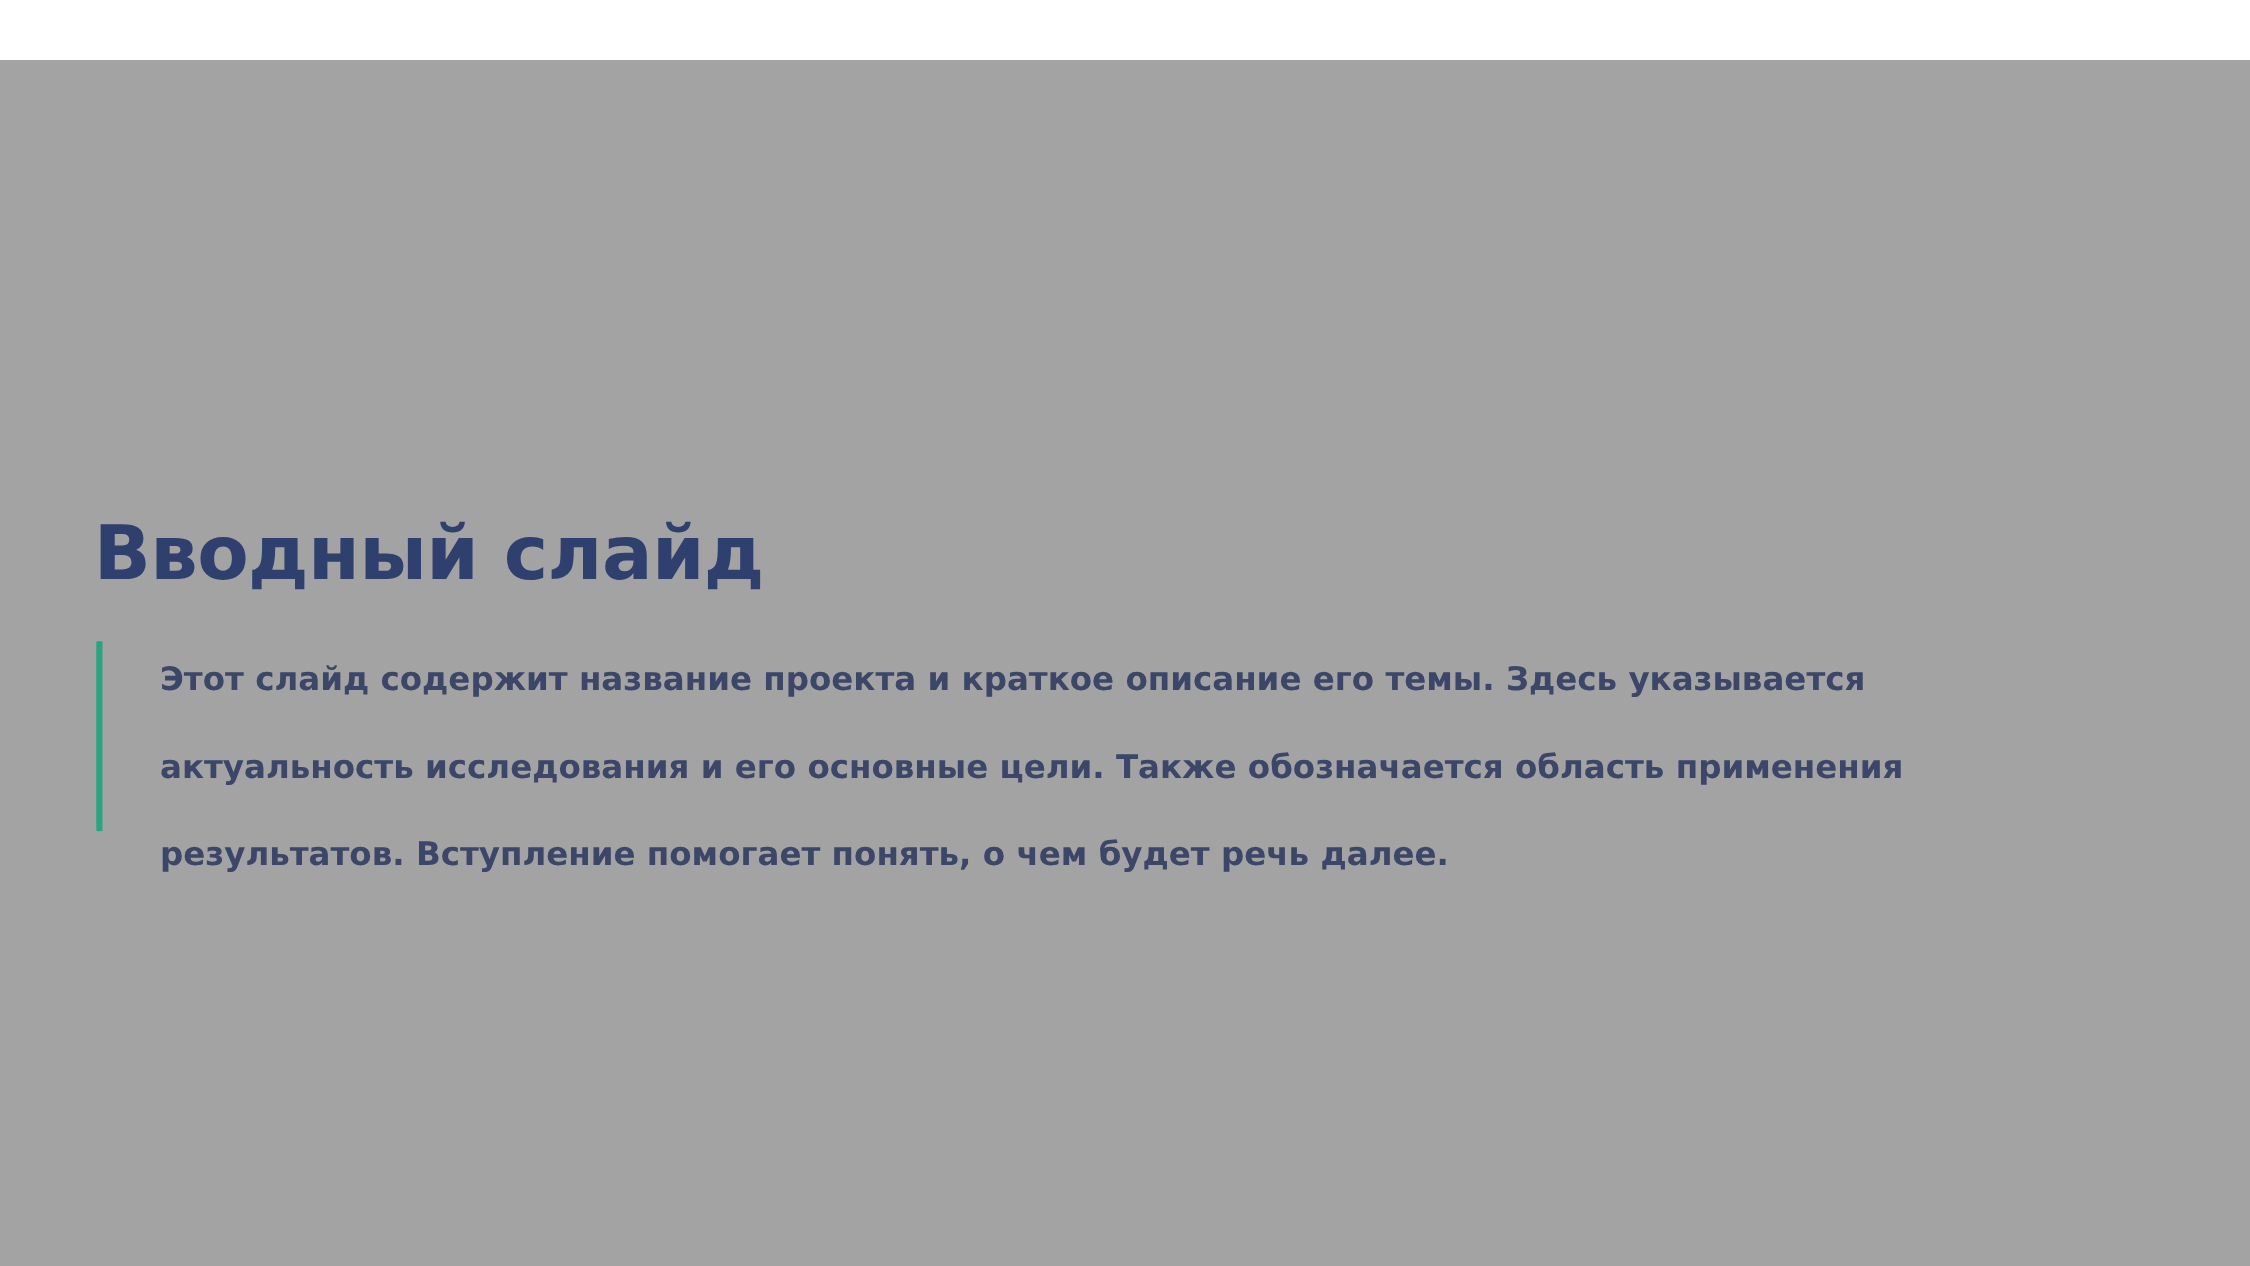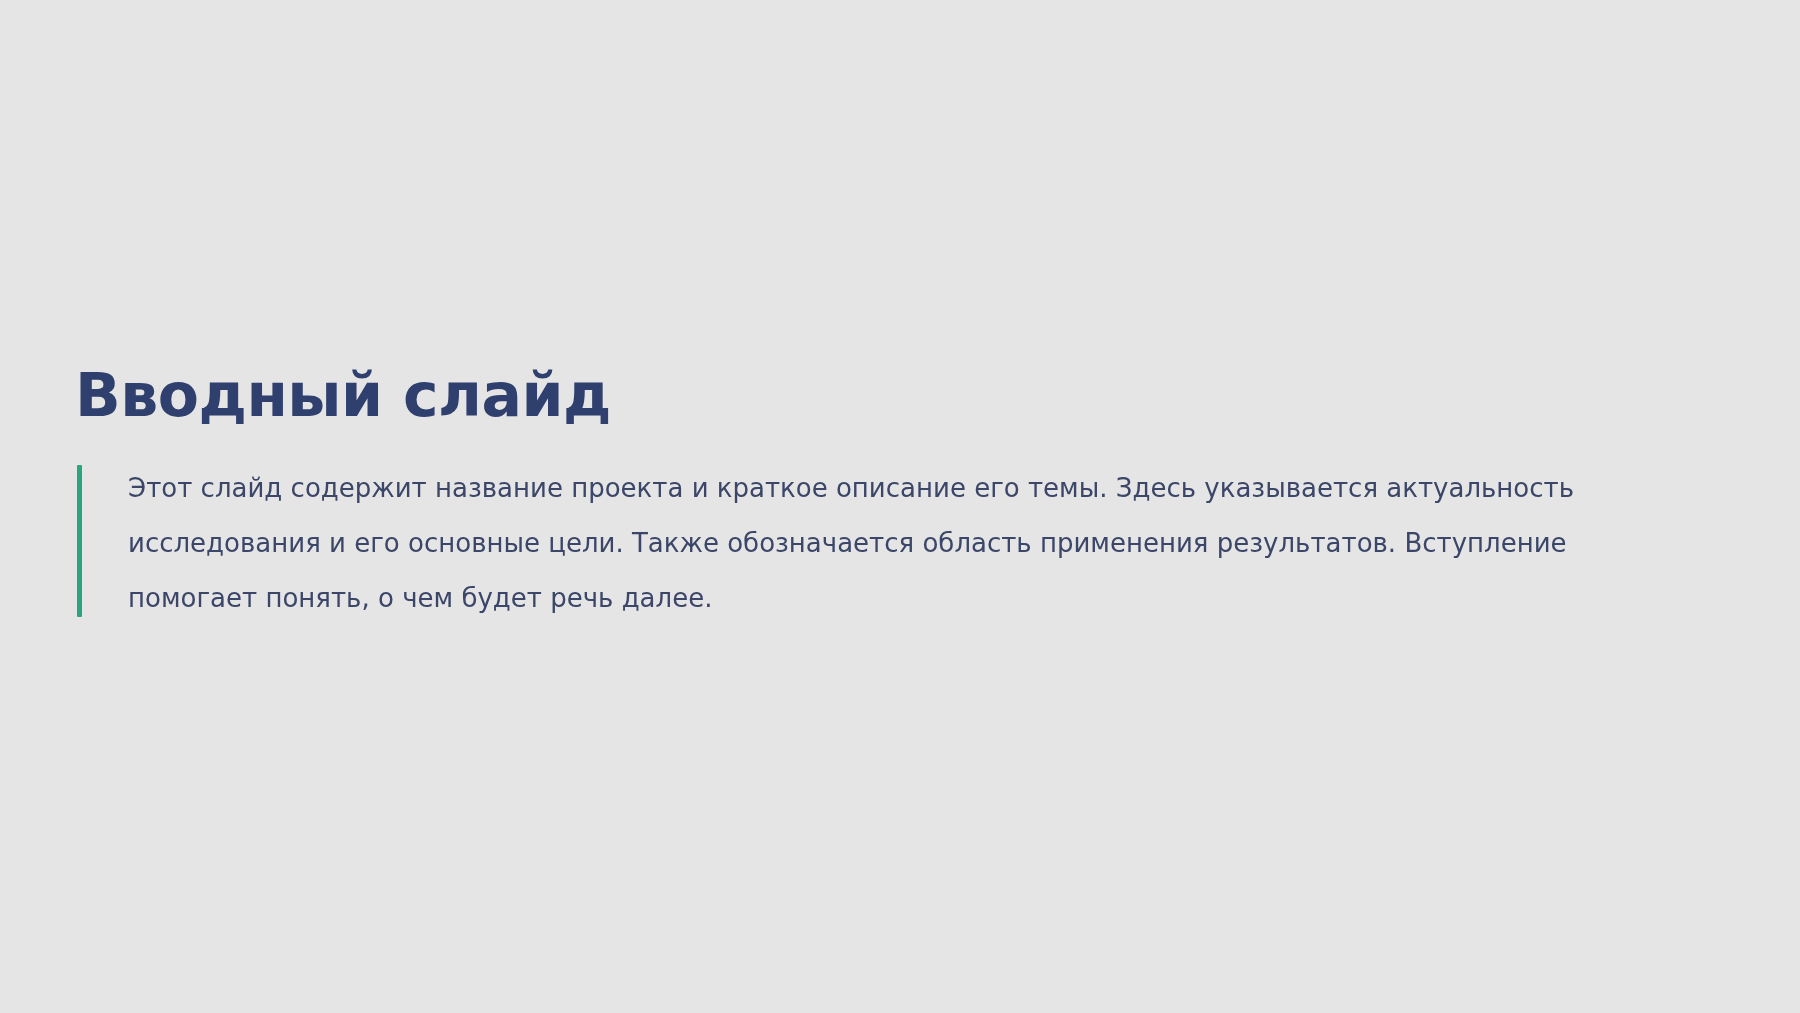--- a/index.html
+++ b/index.html
@@ -12,21 +12,22 @@
     height: 1013px;
     background: #ffffff;
     font-family: "Liberation Sans", "DejaVu Sans", sans-serif;
     overflow: hidden;
     position: relative;
   }
 
   .slide {
     position: absolute;
     inset: 0;
-    background: #e5e5e5;
+    background: #a3a3a3;
+    margin-top: 48px;
   }
 
   
   .content {
     position: absolute;
     left: 75px;
     top: 362px;
     width: 1530px;
   }
 
@@ -55,22 +56,22 @@
     width: 5px;
     height: 152px;
     background: #2ba481;
     border-radius: 1px;
   }
 
   .body-text {
     margin: 0;
     font-family: "DejaVu Sans", "Liberation Sans", sans-serif;
     font-size: 26px;
-    font-weight: 400;
-    line-height: 55px;
+    font-weight: 700;
+    line-height: 70px;
     color: #3b4668;
     width: 1478px;
     text-align: left;
   }
 </style>
 </head>
 <body>
 
 <div class="slide">
 

